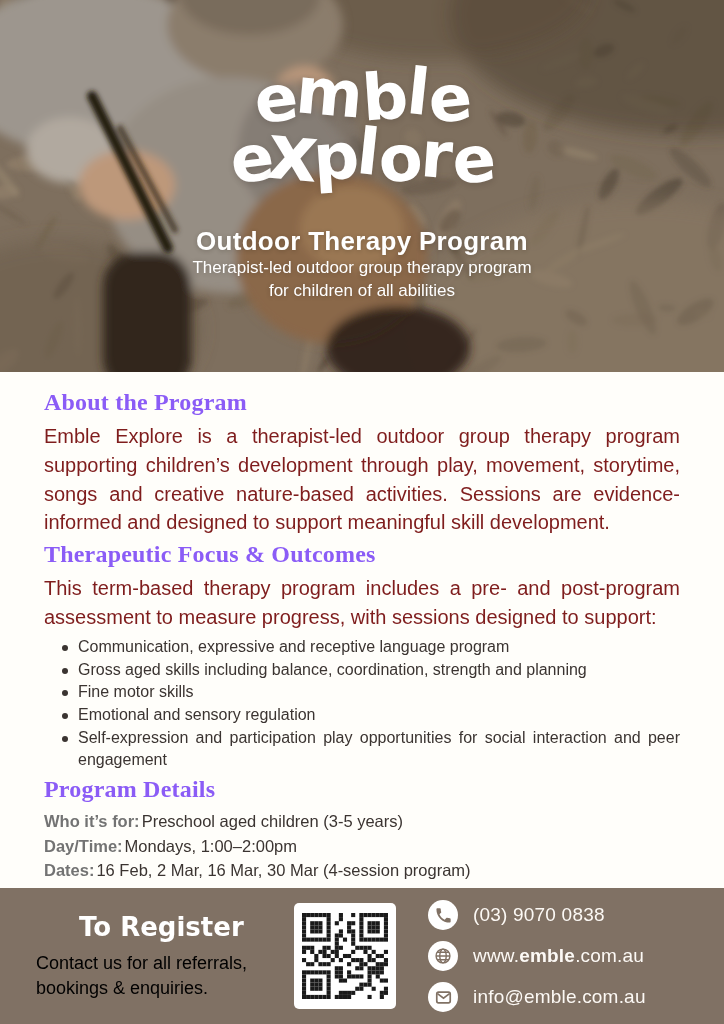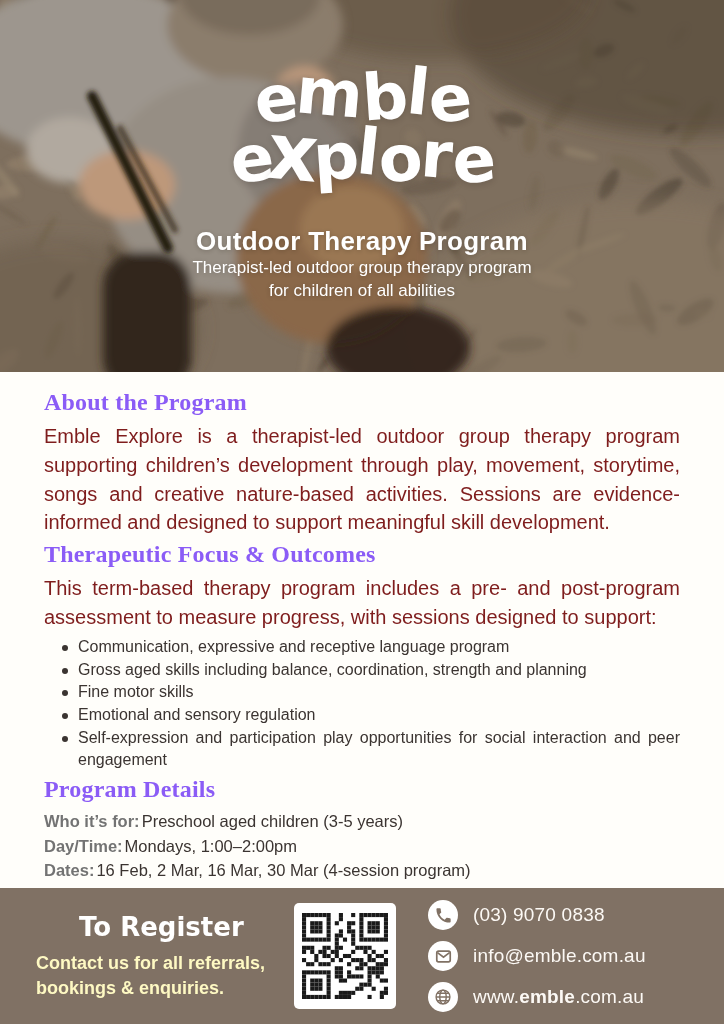--- a/index.html
+++ b/index.html
@@ -47,21 +47,21 @@
   .detail-row { font-size:16.5px; line-height:1.48; color:#3b3431; }
   .detail-label { font-weight:700; color:#737373; margin-right:2px; }
 
   
   .footer {
     flex:0 0 136px; background:#807164; color:#fff;
     display:flex; align-items:center; padding:0 34px 0 36px;
   }
   .footer-left { width:258px; flex:0 0 258px; }
   .footer-heading { font-family:"DejaVu Sans", sans-serif; font-weight:800; font-size:26px; margin-bottom:9px;margin-left:43px; }
-  .footer-body { font-size:18px; line-height:1.38; color:#fef9c3; font-weight:700; }
+  .footer-body { font-size:18px; line-height:1.38; color:#000000; font-weight:400; }
   .qr-box {
     width:102px; height:106px; background:#fff; border-radius:5px; flex:0 0 102px;
     display:flex; align-items:center; justify-content:center; margin-right:32px;
   }
   .contacts { display:flex; flex-direction:column; gap:11px; }
   .contact-row { display:flex; align-items:center; gap:15px; }
   .contact-icon {
     width:30px; height:30px; border-radius:50%; background:#fff; flex:0 0 30px;
     display:flex; align-items:center; justify-content:center;
   }
@@ -505,32 +505,32 @@
       <div class="contact-row">
         <span class="contact-icon">
           <svg width="17" height="17" viewBox="0 0 24 24" fill="#807164">
               <path d="M6.54 10.79c1.55 3.04 4.05 5.53 7.09 7.09l2.37-2.37c.3-.3.73-.39 1.11-.26 1.21.4 2.51.62 3.86.62.61 0 1.1.49 1.1 1.1V20.9c0 .61-.49 1.1-1.1 1.1C10.29 22 2 13.71 2 3.03c0-.61.49-1.1 1.1-1.1h3.94c.61 0 1.1.49 1.1 1.1 0 1.35.22 2.65.62 3.86.12.38.04.8-.26 1.11l-1.96 1.79z"></path>
             </svg>
         </span>
         <span class="contact-text"><span>(03) 9070 0838</span><b></b><span></span></span>
       </div>
       <div class="contact-row">
         <span class="contact-icon">
-          <svg width="17" height="17" viewBox="0 0 24 24" fill="none" stroke="#807164" stroke-width="2.4">
-              <rect x="2.5" y="4.5" width="19" height="15" rx="2.5"></rect>
-              <path d="M3.5 6.5 12 13l8.5-6.5"></path>
-            </svg>
-        </span>
-        <span class="contact-text"><span>info@emble.com.au</span><b></b><span></span></span>
-      </div>
-      <div class="contact-row">
-        <span class="contact-icon">
           <svg width="18" height="18" viewBox="0 0 24 24" fill="none" stroke="#807164" stroke-width="1.9">
               <circle cx="12" cy="12" r="9.2"></circle>
               <ellipse cx="12" cy="12" rx="4.3" ry="9.2"></ellipse>
               <path d="M2.8 12h18.4M4 7h16M4 17h16"></path>
             </svg>
         </span>
         <span class="contact-text"><span>www.</span><b>emble</b><span>.com.au</span></span>
       </div>
+      <div class="contact-row">
+        <span class="contact-icon">
+          <svg width="17" height="17" viewBox="0 0 24 24" fill="none" stroke="#807164" stroke-width="2.4">
+              <rect x="2.5" y="4.5" width="19" height="15" rx="2.5"></rect>
+              <path d="M3.5 6.5 12 13l8.5-6.5"></path>
+            </svg>
+        </span>
+        <span class="contact-text"><span>info@emble.com.au</span><b></b><span></span></span>
+      </div>
     </div>
   </div>
 </div>
 
 </body></html>

